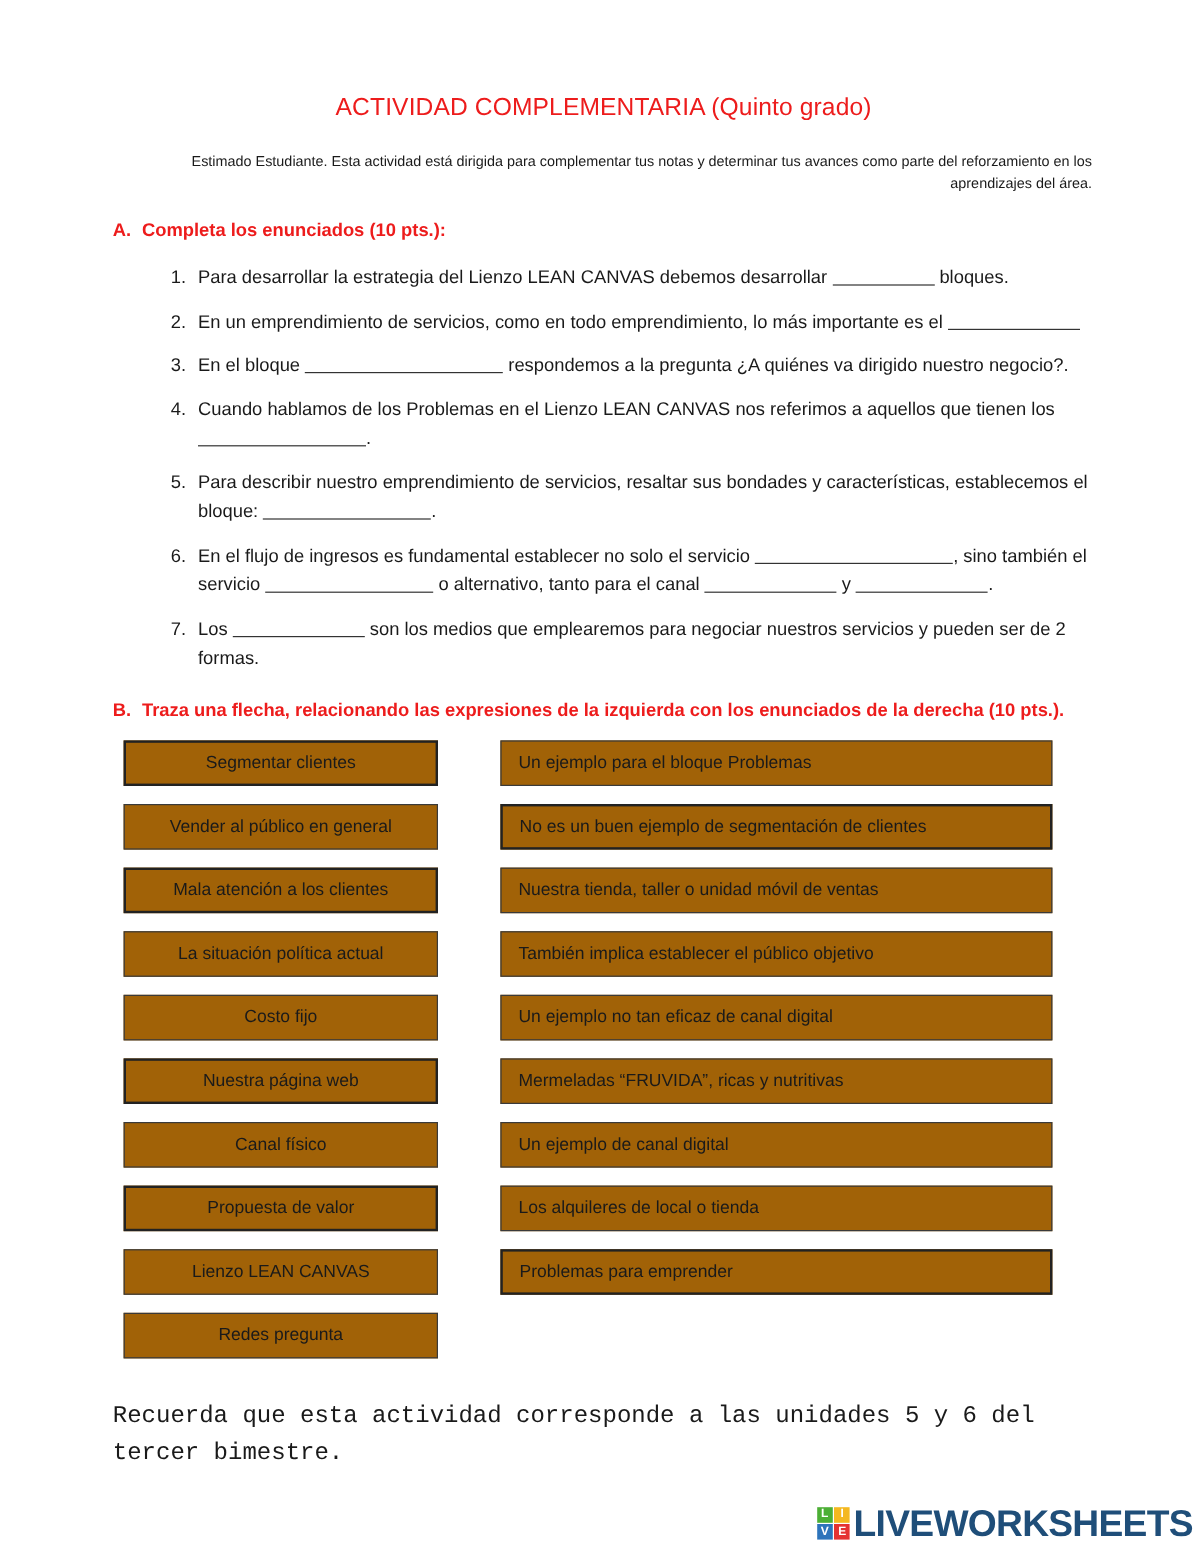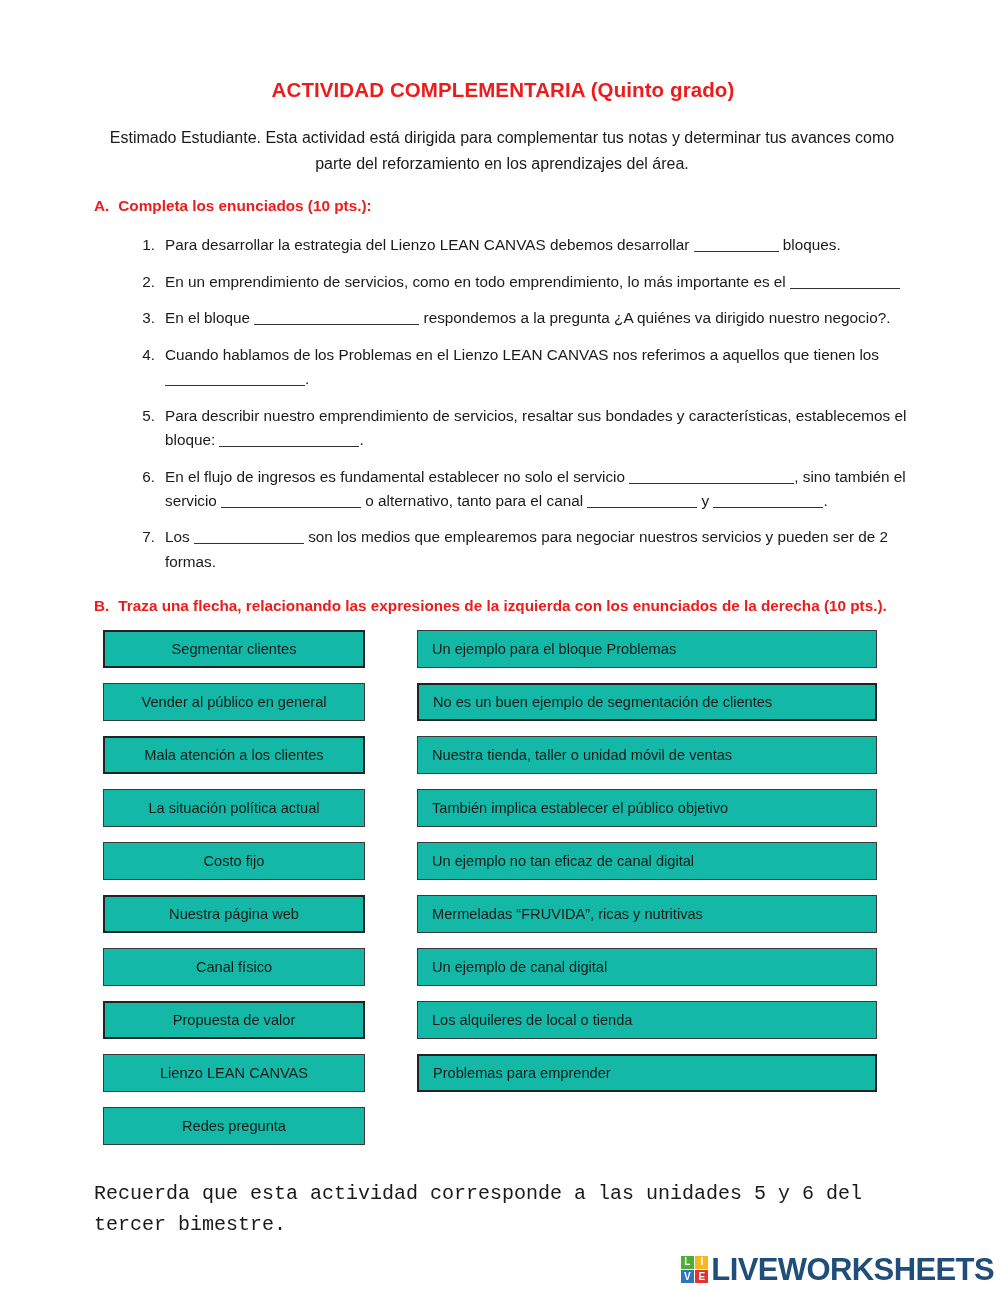--- a/index.html
+++ b/index.html
@@ -18,33 +18,33 @@
   .page {
     width: 1000px;
     height: 1291px;
     box-sizing: border-box;
     padding: 78px 88px 0 94px;
     position: relative;
   }
   .title {
     text-align: center;
     color: #ED1C1C;
-    font-weight: bold;
+    font-weight: normal;
     font-size: 20.5px;
     letter-spacing: 0.1px;
     margin: 0 0 22px 0;
     line-height: 1.2;
   }
   .intro {
-    font-size: 16px;
+    font-size: 12px;
     line-height: 1.62;
     margin: 0 0 20px 0;
     color: #1a1a1a;
     max-width: 816px;
-    text-align: center;
+    text-align: right;
   }
   .section-head {
     color: #ED1C1C;
     font-weight: bold;
     font-size: 15.3px;
     margin: 0 0 16px 0;
     display: flex;
     gap: 9px;
     line-height: 1.35;
   }
@@ -98,21 +98,21 @@
     margin-left: 9px;
   }
   .col-gap { flex: 0 0 52px; }
   .col-right {
     width: 460px;
     flex: 0 0 460px;
   }
   .mbox {
     box-sizing: border-box;
     border: 1.6px solid #3a3a3a;
-    background: #14b8a6;
+    background: #a16207;
     font-size: 14.6px;
     color: #1a1a1a;
     height: 38px;
     display: flex;
     align-items: center;
     margin-bottom: 15px;
     line-height: 1.2;
   }
   .col-left .mbox {
     justify-content: center;

